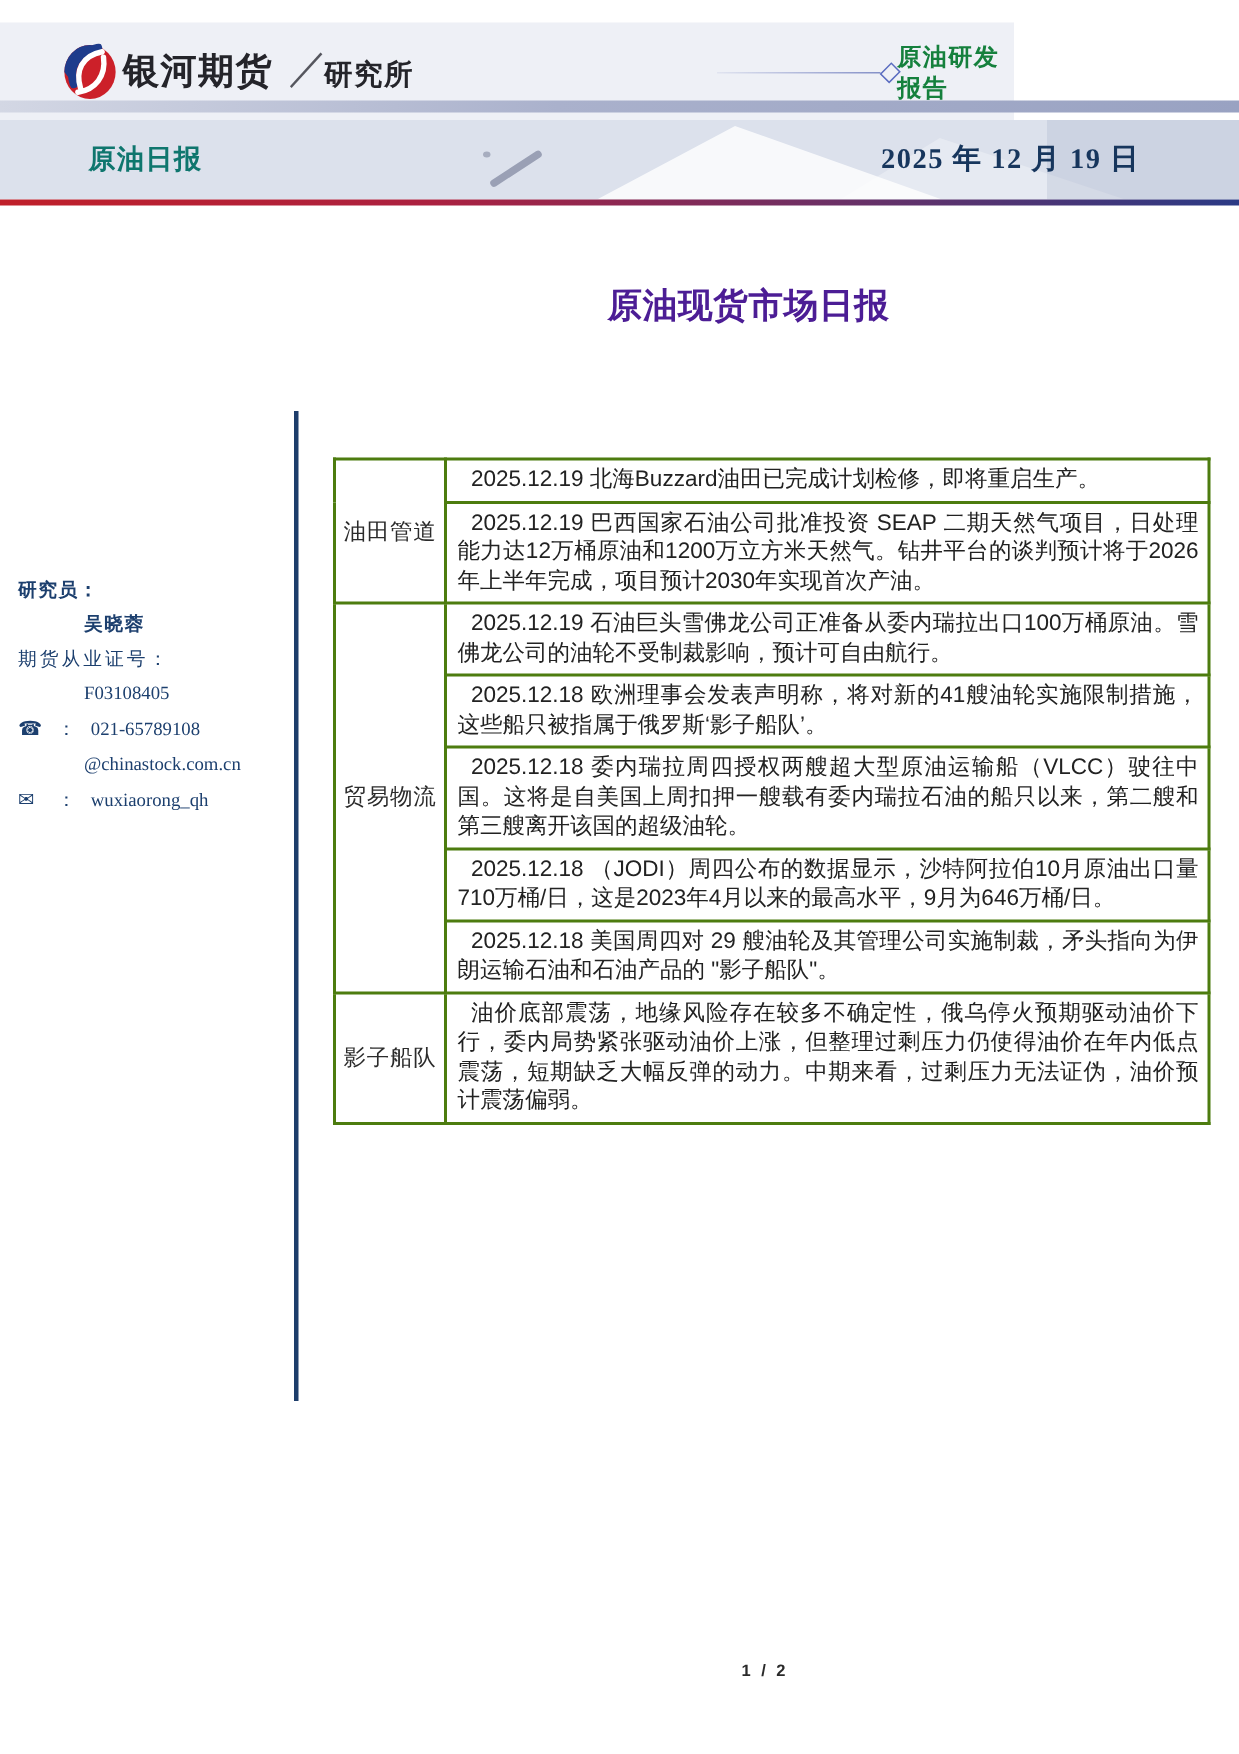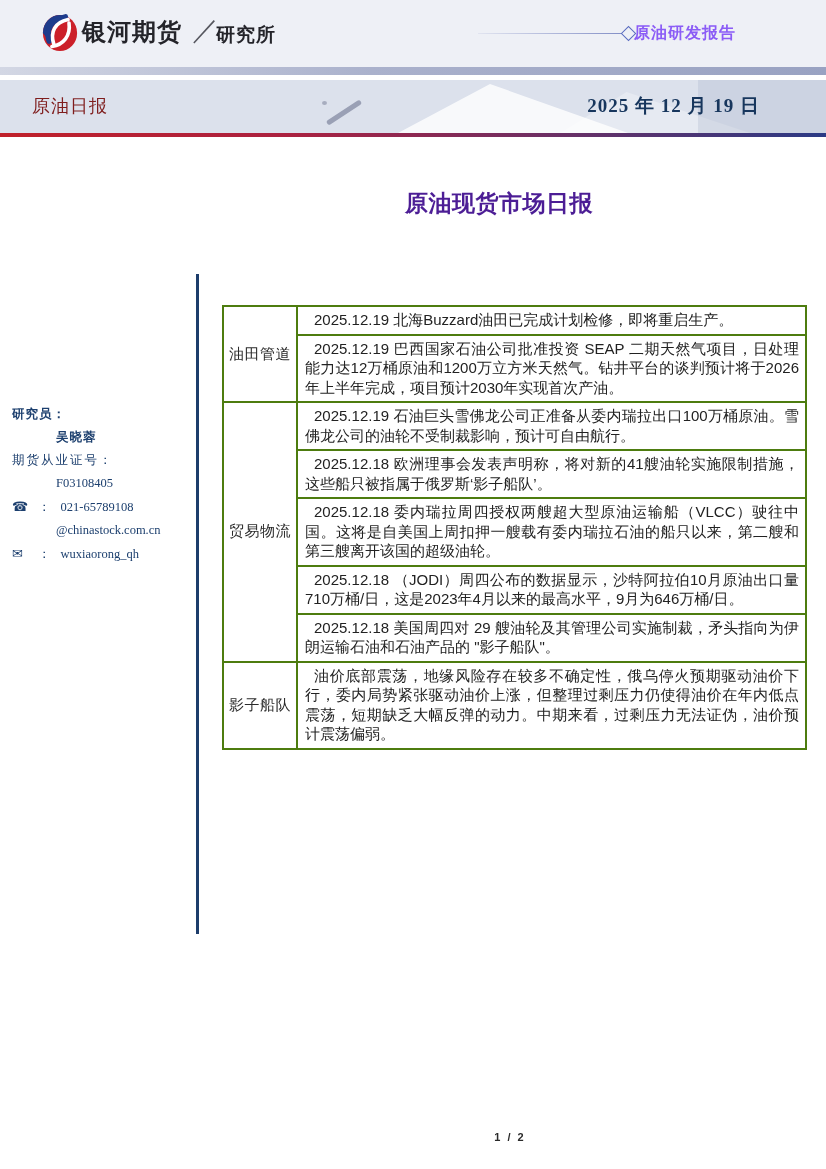--- a/index.html
+++ b/index.html
@@ -2,34 +2,34 @@
 <html><head>
 <meta charset="utf-8">
 <style>
   html,body{margin:0;padding:0;}
   body{
     width:826px;height:1169px;position:relative;background:#ffffff;
     font-family:"Liberation Sans",sans-serif;overflow:hidden;
   }
   
   .header{
-    position:absolute;left:0;top:0;width:826px;height:67px;
+    position:absolute;left:0;top:15px;width:676px;height:67px;
     background:#eef0f6;display:flex;align-items:center;
   }
   .logo{position:absolute;left:42px;top:14px;width:36px;height:38px;}
   .brand{position:absolute;left:82px;top:16px;font-size:24px;font-weight:800;color:#24242a;letter-spacing:1px;}
   .brand-slash{position:absolute;left:192px;top:12px;font-size:27px;font-weight:300;color:#55565e;}
   .dept{position:absolute;left:216px;top:22px;font-size:19px;font-weight:800;color:#24242a;letter-spacing:1px;text-align:right;}
   .tagline-group{position:absolute;left:478px;top:0;height:67px;display:flex;align-items:center;}
   .tagline-line{width:143px;height:1px;background:linear-gradient(to right,rgba(150,160,205,0.15),#8490c7);}
   .tagline-diamond{
     width:9px;height:9px;border:1.5px solid #5a6cc0;transform:rotate(45deg);
     margin-left:2px;background:transparent;
   }
-  .tagline-label{margin-left:0;font-size:16px;font-weight:800;color:#8b5cf6;letter-spacing:1px;text-align:right;}
+  .tagline-label{margin-left:0;font-size:16px;font-weight:800;color:#15803d;letter-spacing:1px;}
   .strip{position:absolute;left:0;top:67px;width:826px;height:8px;
     background:linear-gradient(to right,#d3d7e4,#aab1cc 45%,#99a2c2);}
   
   .banner{
     position:absolute;left:0;top:80px;width:826px;height:53px;
     background:#dce1ec;overflow:hidden;
   }
   .banner-tri1{
     position:absolute;left:398px;top:4px;width:230px;height:49px;
     background:rgba(255,255,255,0.8);
@@ -39,38 +39,38 @@
     position:absolute;left:560px;top:12px;width:190px;height:41px;
     background:rgba(255,255,255,0.3);
     clip-path:polygon(35% 0,100% 100%,0 100%);
   }
   .banner-shade{position:absolute;right:0;top:0;width:128px;height:53px;background:rgba(166,175,200,0.28);}
   .banner-slash{
     position:absolute;left:324px;top:30px;width:40px;height:5px;border-radius:3px;
     background:#9aa0b5;transform:rotate(-33deg);
   }
   .banner-dot{position:absolute;left:322px;top:21px;width:5px;height:4px;border-radius:50%;background:#a7adbf;}
-  .banner-title{position:absolute;left:32px;top:14px;font-size:18px;font-weight:400;color:#7f1d1d;letter-spacing:1px;}
+  .banner-title{position:absolute;left:59px;top:14px;font-size:18px;font-weight:700;color:#0f766e;letter-spacing:1px;}
   .banner-date{
     position:absolute;right:66px;top:13px;font-size:19px;font-weight:700;color:#17365d;
     font-family:"Liberation Serif",serif;letter-spacing:1px;
   }
   .banner-rule{
     position:absolute;left:0;top:133px;width:826px;height:4px;
     background:linear-gradient(to right,#c0202a 0%,#ab2140 35%,#6a3066 68%,#2b3a85 100%);
   }
   
   .page-title{
     position:absolute;left:405px;top:188px;width:200px;
     font-size:23px;font-weight:800;color:#4c1d95;letter-spacing:0.5px;white-space:nowrap;
   }
   
   .vline{position:absolute;left:196px;top:274px;width:3px;height:660px;background:#1d3d6b;}
   .sidebar{
-    position:absolute;left:12px;top:403px;width:178px;
+    position:absolute;left:12px;top:382px;width:178px;
     font-family:"Liberation Serif",serif;color:#1c3f6e;font-size:12.5px;line-height:23px;
   }
   .sidebar .row{white-space:nowrap;}
   .sidebar .ind{padding-left:44px;}
   .sidebar .b{font-weight:700;letter-spacing:1px;}
   .sidebar .sp{letter-spacing:2px;}
   .sidebar .icon{display:inline-block;width:26px;font-size:13px;}
   .sidebar .val{padding-left:10px;}
   
   .news-table{
@@ -80,21 +80,21 @@
   .news-table td{border:2px solid #4d7c0f;}
   .news-table td.label{
     width:70px;text-align:center;vertical-align:middle;
     font-size:15px;color:#2b2b2b;letter-spacing:0.5px;
   }
   .news-table td.content{
     padding:3px 6px 4px 7px;font-size:15px;line-height:19.5px;color:#222;
     text-indent:9px;text-align:justify;
   }
   
-  .footer{position:absolute;left:222px;top:1127px;width:576px;text-align:center;}
+  .footer{position:absolute;left:222px;top:1104px;width:576px;text-align:center;}
   .footer .pageno{font-size:11px;font-weight:700;color:#2a2a2a;letter-spacing:2px;}
 </style>
 </head>
 <body>
 
 <div class="header">
   <svg class="logo" viewBox="0 0 40 42">
     <ellipse cx="20" cy="21" rx="19" ry="20" fill="#cc2029"></ellipse>
     <path d="M20,1 A19,20 0 0 0 1,21 L 8,30 C 4,16 12,5 26,3 Z" fill="#1e3c8c"></path>
     <path d="M26,3 C 10,6 4,18 8,30" fill="none" stroke="#1e3c8c" stroke-width="6" stroke-linecap="round"></path>

